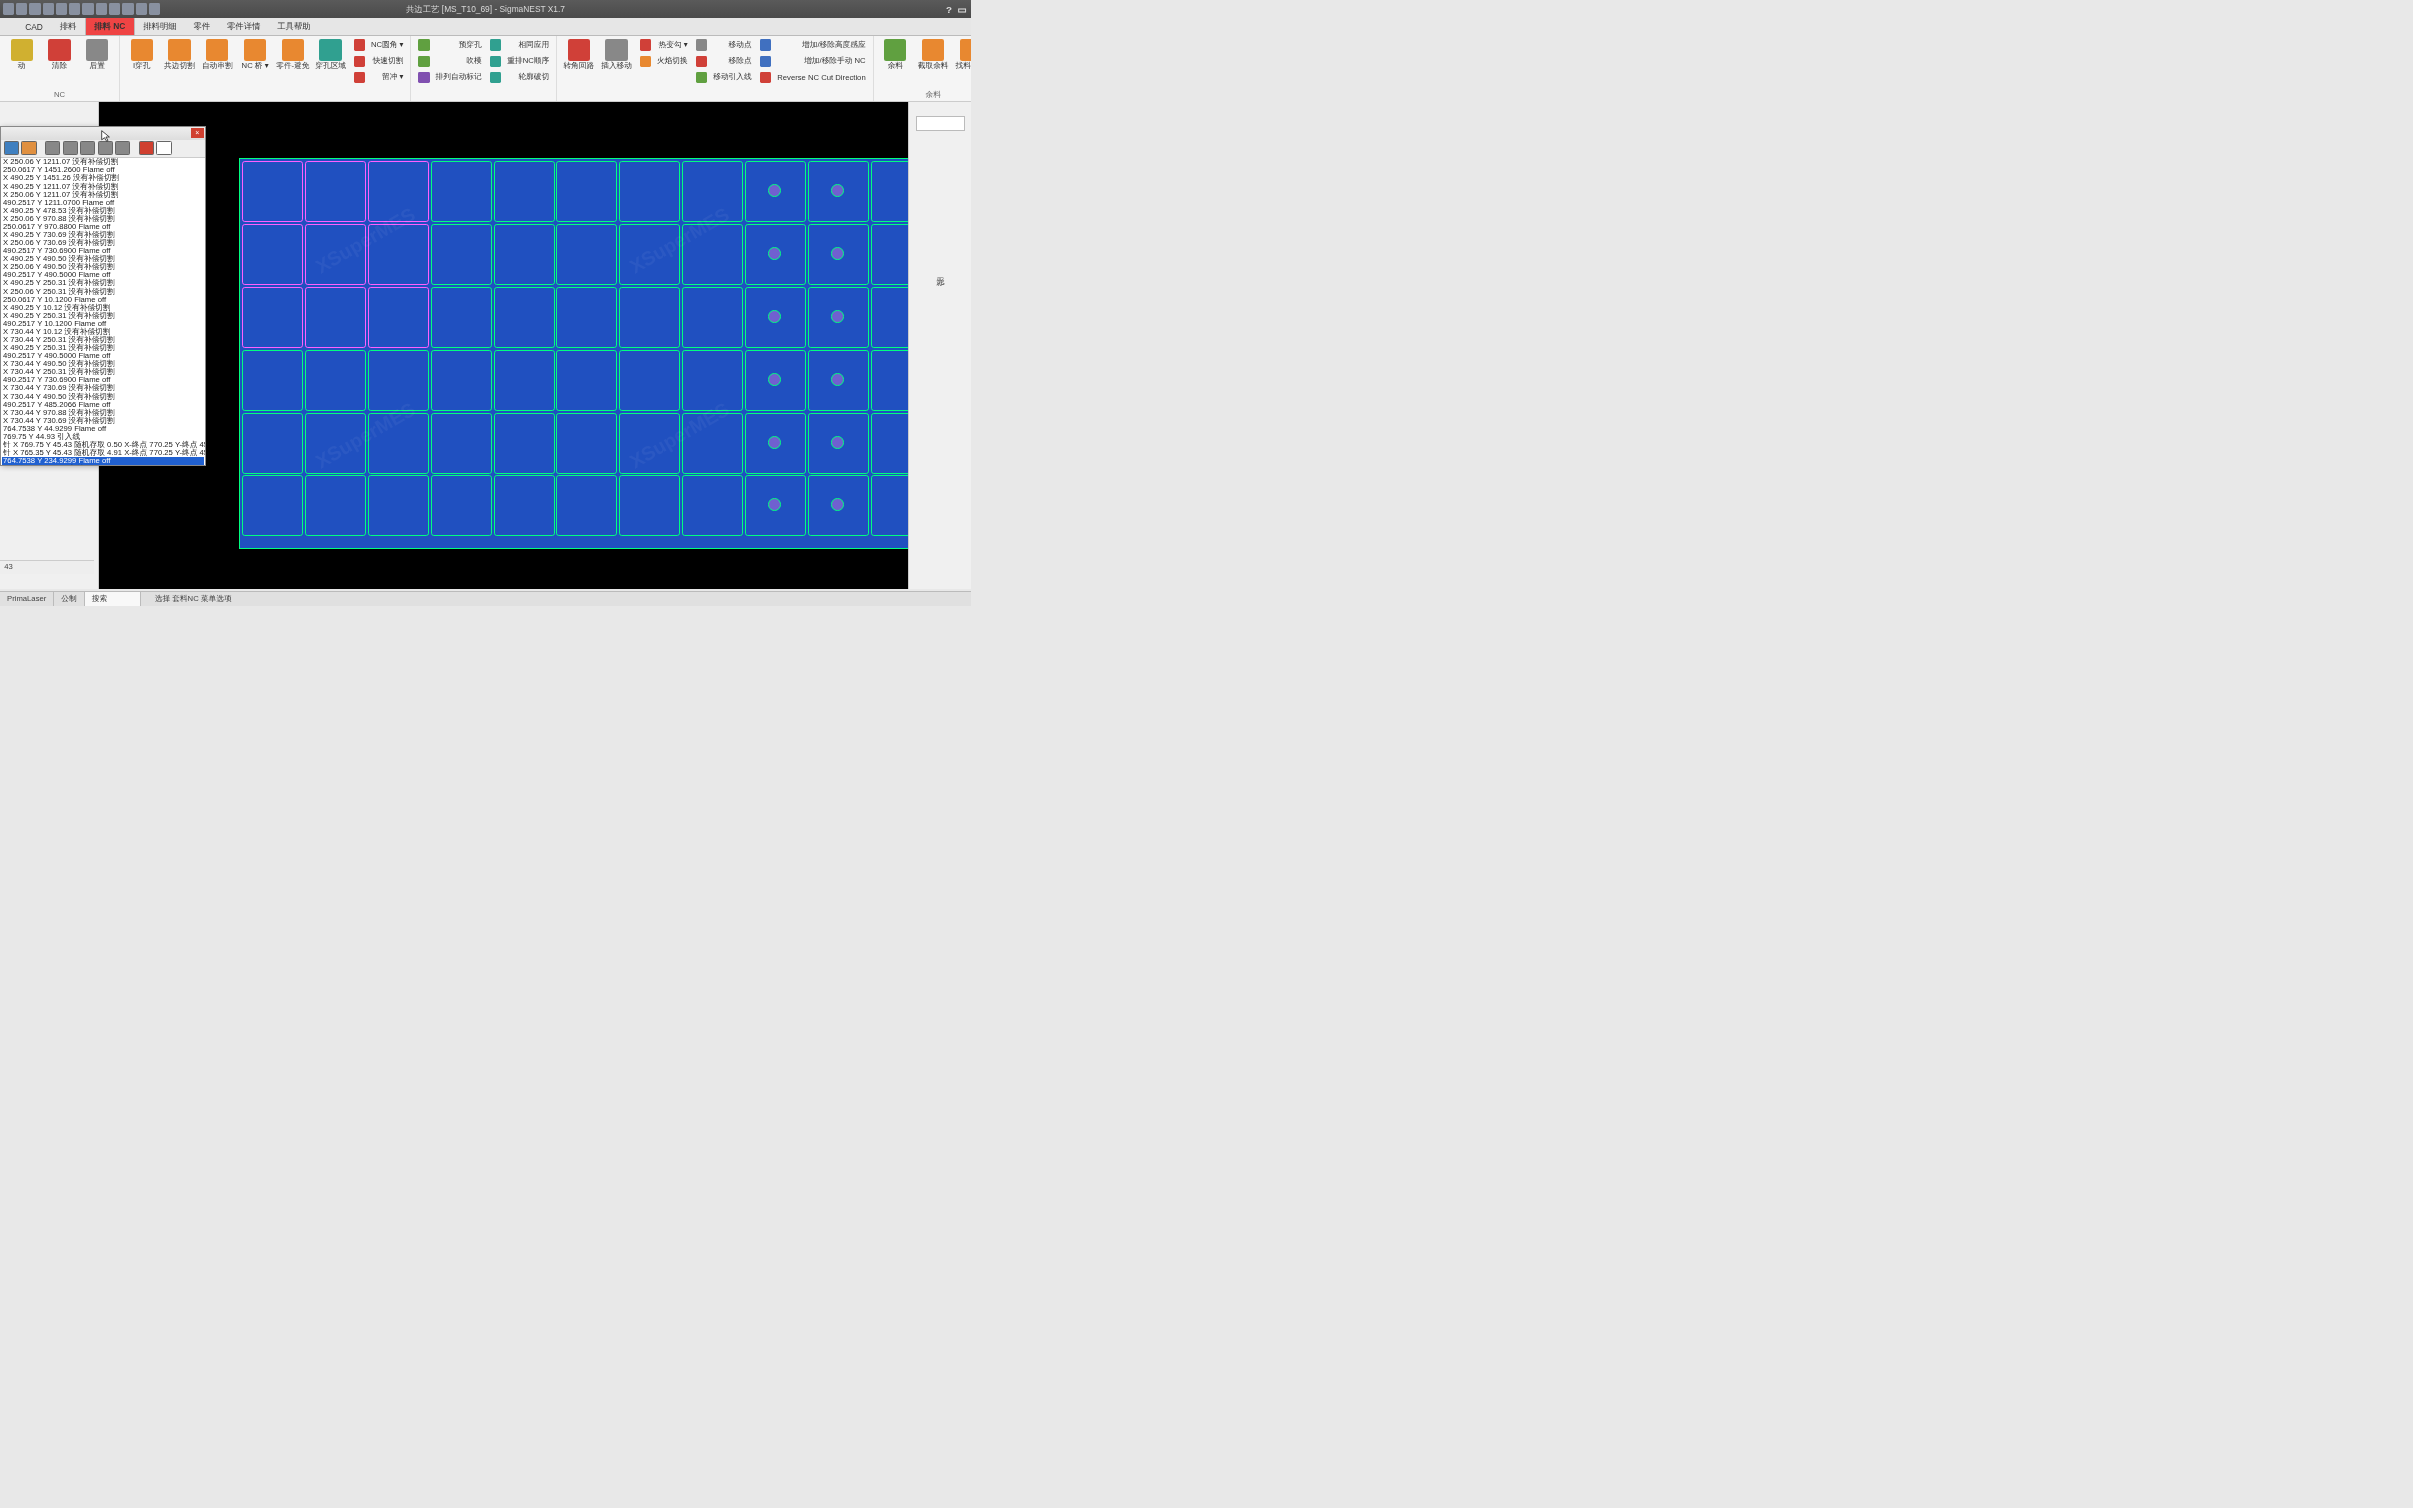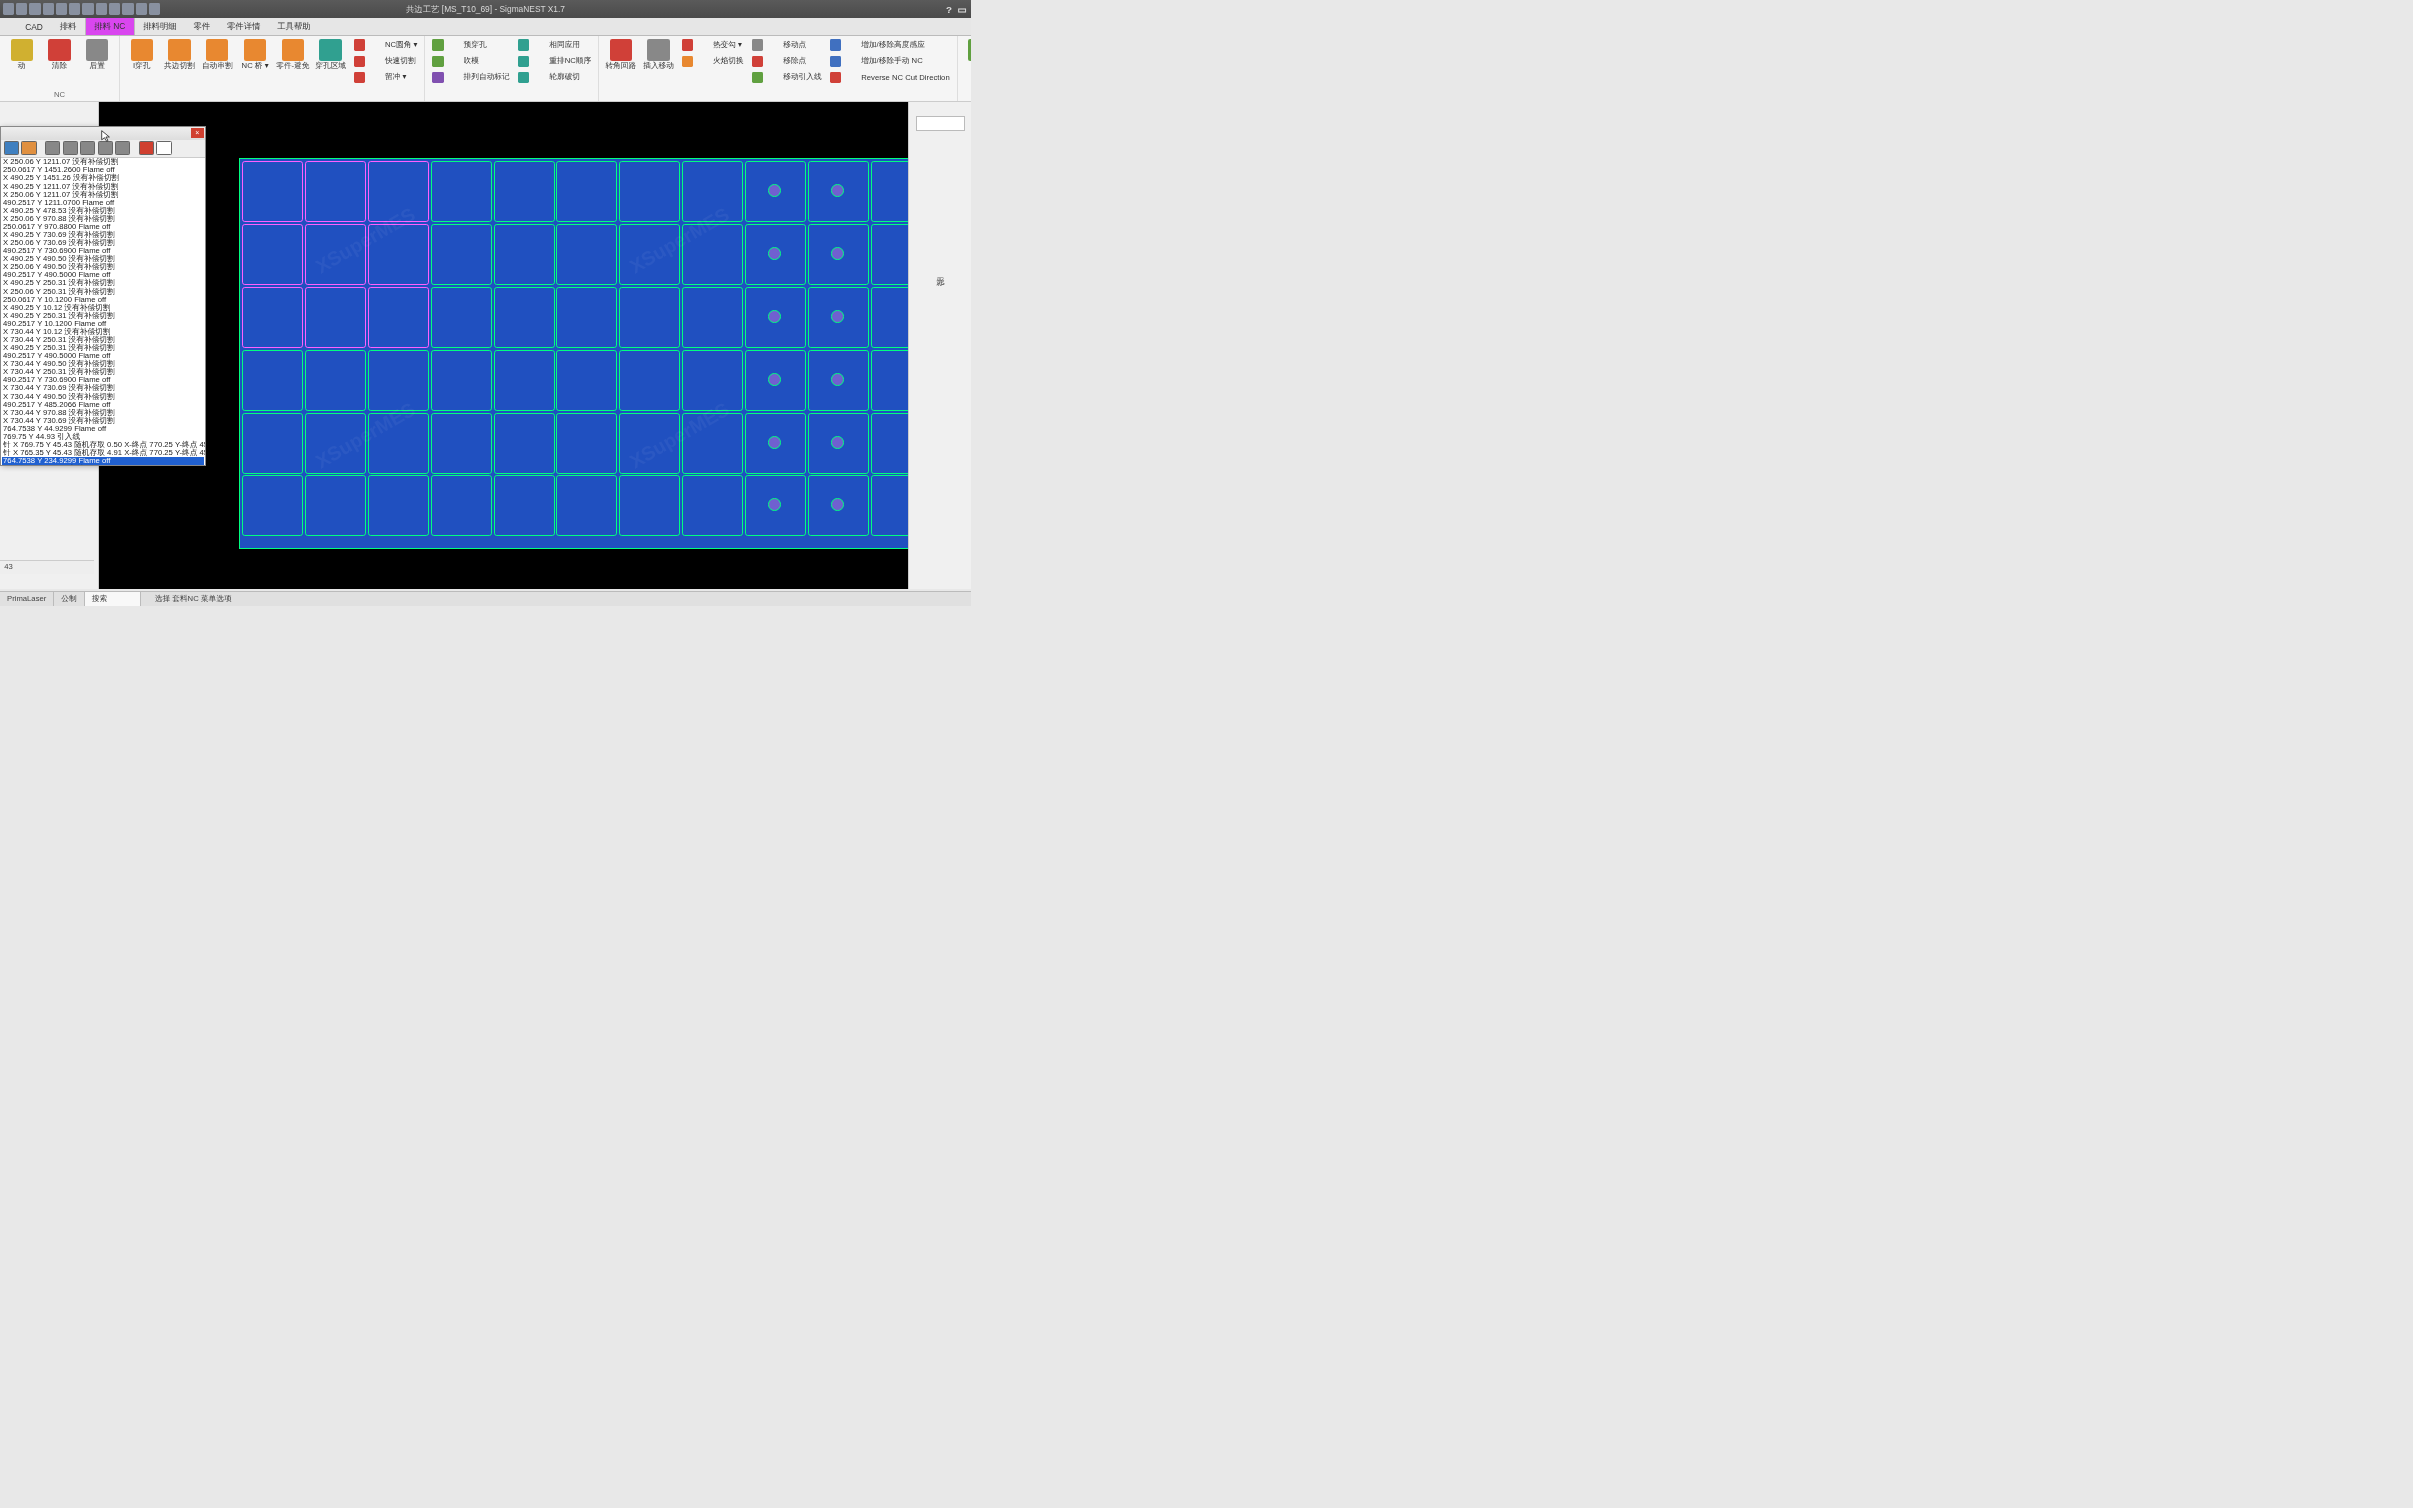--- a/index.html
+++ b/index.html
@@ -9,32 +9,32 @@
 .titlebar { height: 18px; background: linear-gradient(#5a5a5a,#4a4a4a); display: flex; align-items: center; position: relative; }
 .titlebar .qat { display: flex; gap: 2.1px; padding-left: 2.8px; }
 .titlebar .qat .q { width: 11.2px; height: 11.2px; background: #8890a0; border-radius: 1.4px; }
 .titlebar .title { position: absolute; left: 50%; transform: translateX(-50%); color: #d8d8d8; font-size: 8.4px; }
 .titlebar .right { position: absolute; right: 4.2px; display: flex; gap: 5.6px; }
 .titlebar .right span { color: #ddd; font-size: 9.8px; font-weight: bold; cursor: pointer; }
 
 
 .menutabs { height: 18px; background: #e6e6e6; display: flex; align-items: flex-end; border-bottom: 0.7px solid #bbb; }
 .menutabs .tab { padding: 2.8px 8.4px; font-size: 8.4px; color: #333; cursor: pointer; }
-.menutabs .tab.active { background: #d946ef; border: 0.7px solid #bbb; border-bottom: none; border-radius: 2.1px 2.1px 0 0; }
+.menutabs .tab.active { background: #ef4444; border: 0.7px solid #bbb; border-bottom: none; border-radius: 2.1px 2.1px 0 0; font-weight: bold; }
 
 
 .ribbon { height: 66px; background: #f5f5f5; border-bottom: 0.7px solid #ccc; display: flex; }
 .rgroup { border-right: 0.7px solid #ddd; padding: 1.4px 4.2px 0 4.2px; display: flex; flex-direction: column; position: relative; }
 .rgroup .body { display: flex; gap: 2.8px; flex: 1; }
 .rgroup .glabel { text-align: center; font-size: 7.7px; color: #666; height: 11.2px; margin-top: 17px; }
 .rbtn-big { display: flex; flex-direction: column; align-items: center; width: 35px; cursor: pointer; padding-top: 1.4px; }
 .rbtn-big .icon { width: 22.3px; height: 22.3px; border-radius: 2.1px; margin-bottom: 1.4px; }
 .rbtn-big .lbl { font-size: 7.7px; color: #333; text-align: center; line-height: 1.1; }
 .rcol { display: flex; flex-direction: column; gap: 0.7px; }
-.rbtn-sm { display: flex; align-items: center; gap: 20px; height: 15.4px; padding: 0 2.8px; cursor: pointer; font-size: 7.7px; color: #333; white-space: nowrap; }
+.rbtn-sm { display: flex; align-items: center; gap: 6px; height: 15.4px; padding: 0 2.8px; cursor: pointer; font-size: 7.7px; color: #333; white-space: nowrap; justify-content: space-between; }
 .rbtn-sm .ic { width: 11.2px; height: 11.2px; border-radius: 1.4px; flex-shrink: 0; }
 .ic-red { background: #d04038; }
 .ic-orange { background: #e88830; }
 .ic-green { background: #60a040; }
 .ic-blue { background: #4070c0; }
 .ic-purple { background: #8050b0; }
 .ic-teal { background: #30a090; }
 .ic-gray { background: #888; }
 .ic-yellow { background: #d0b030; }
 

